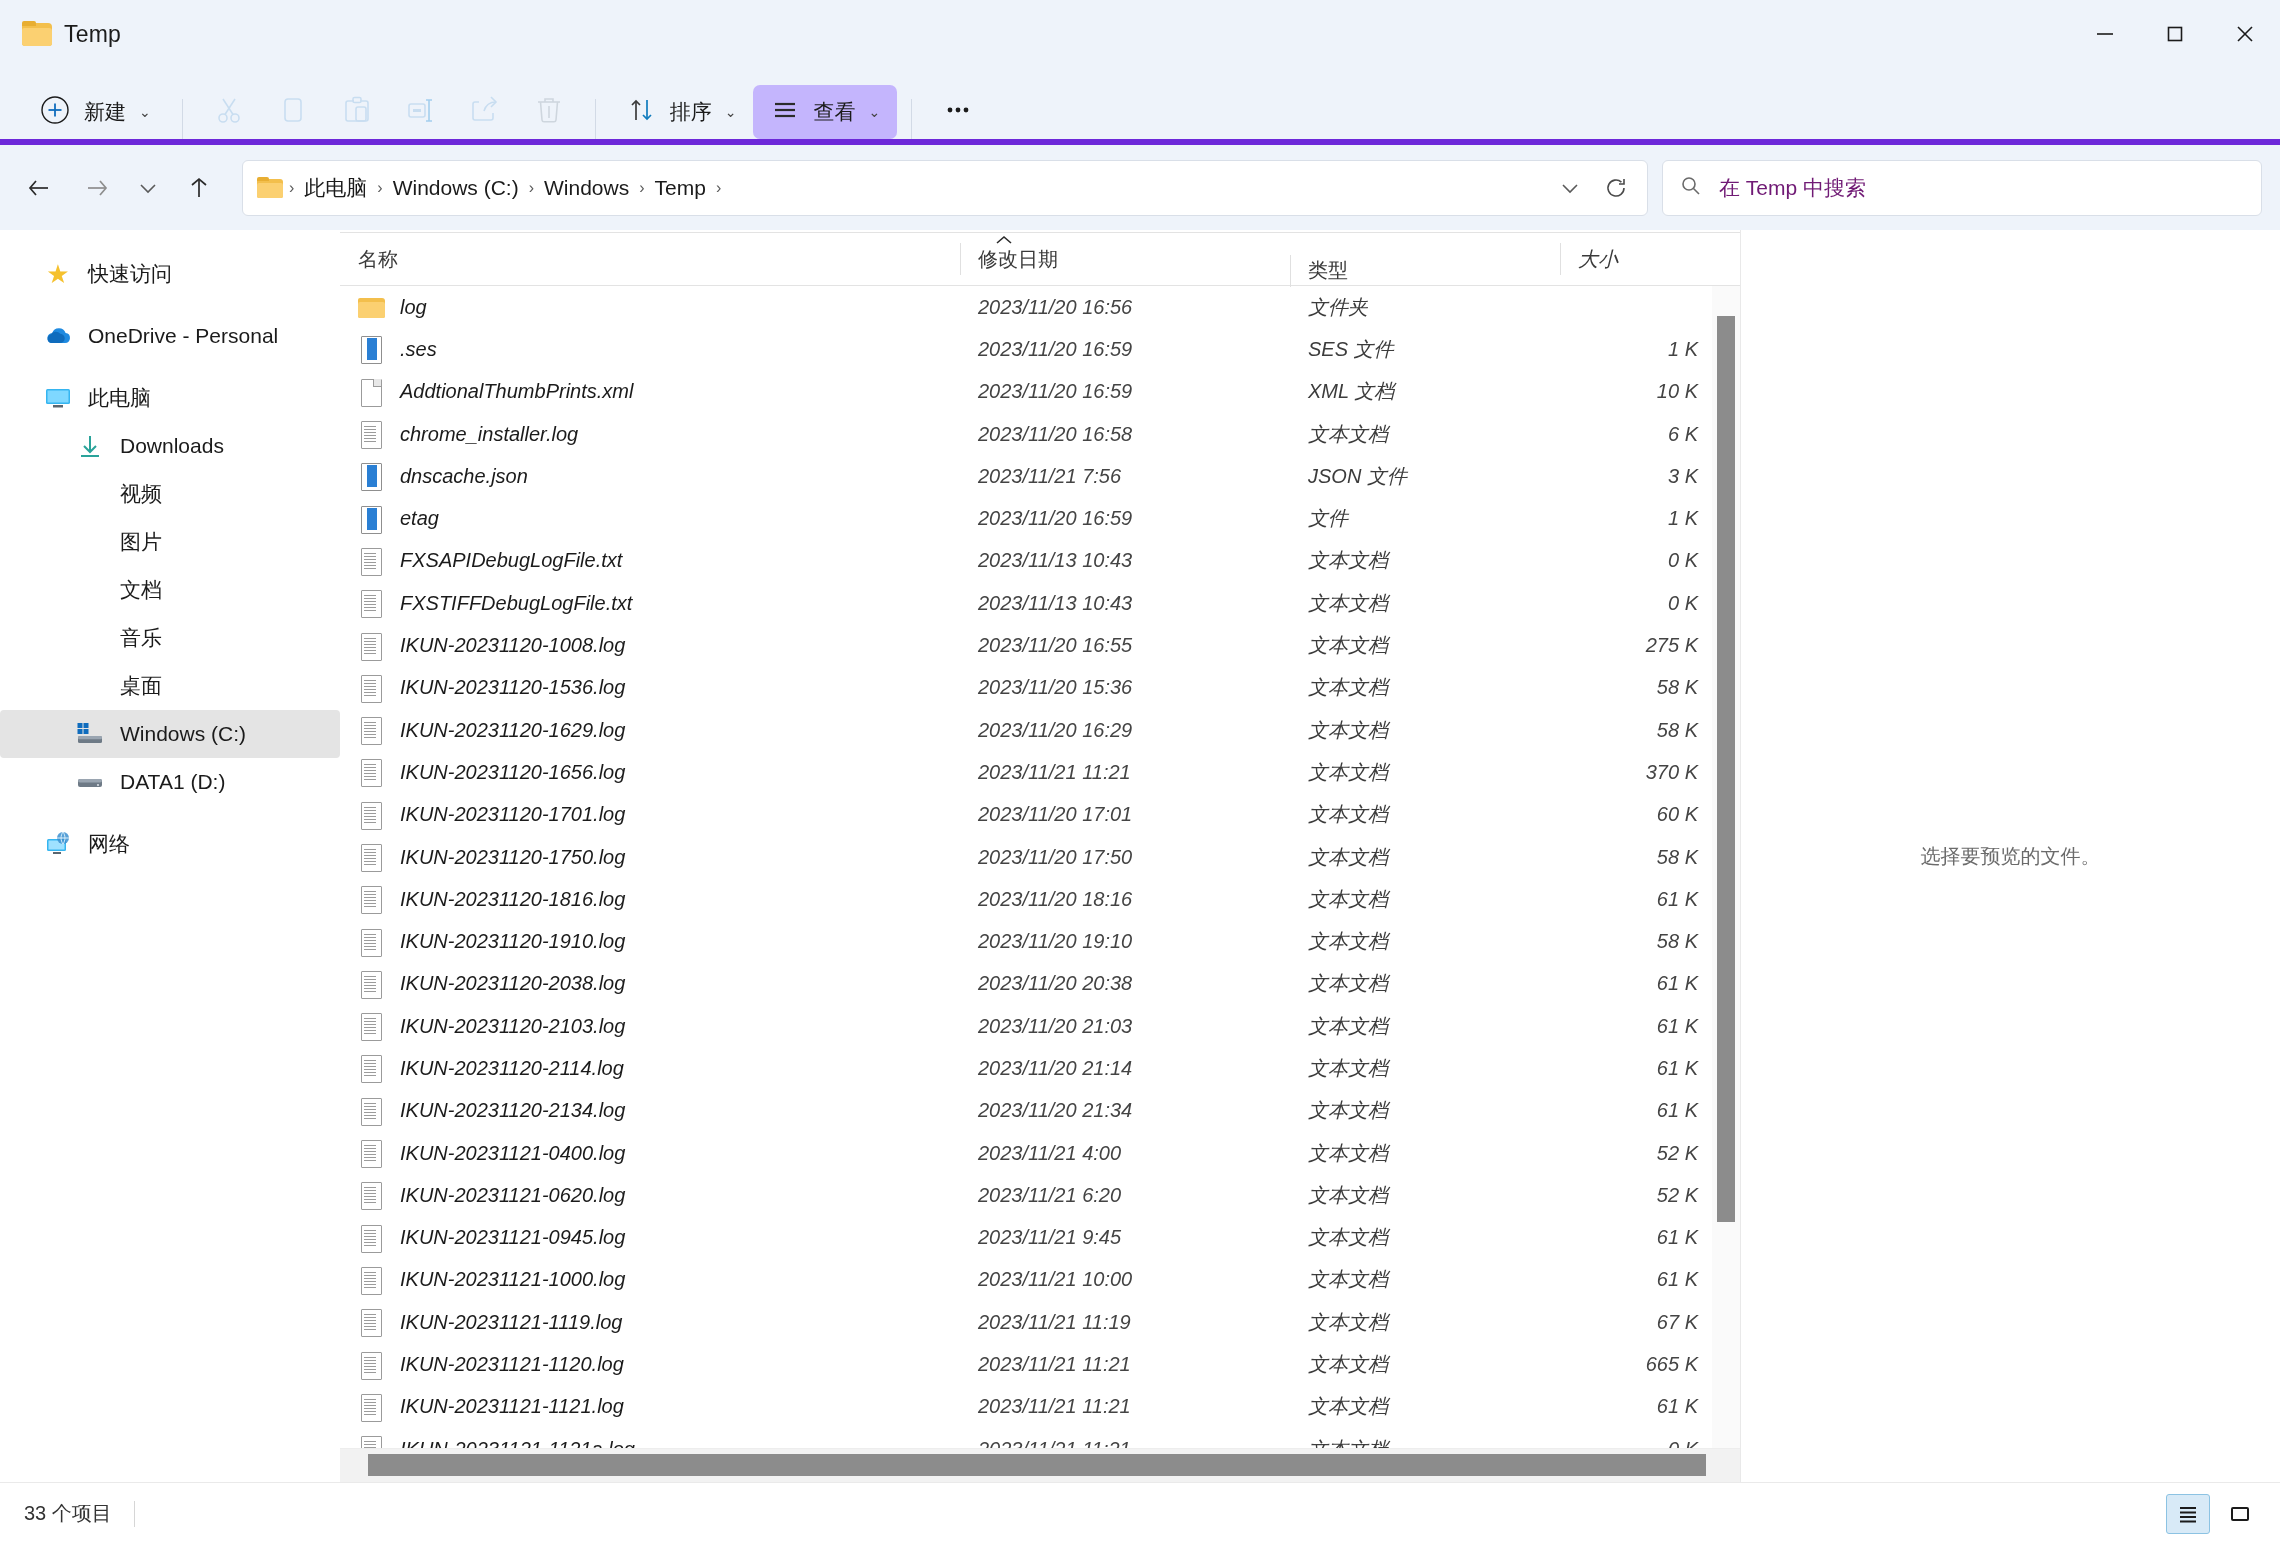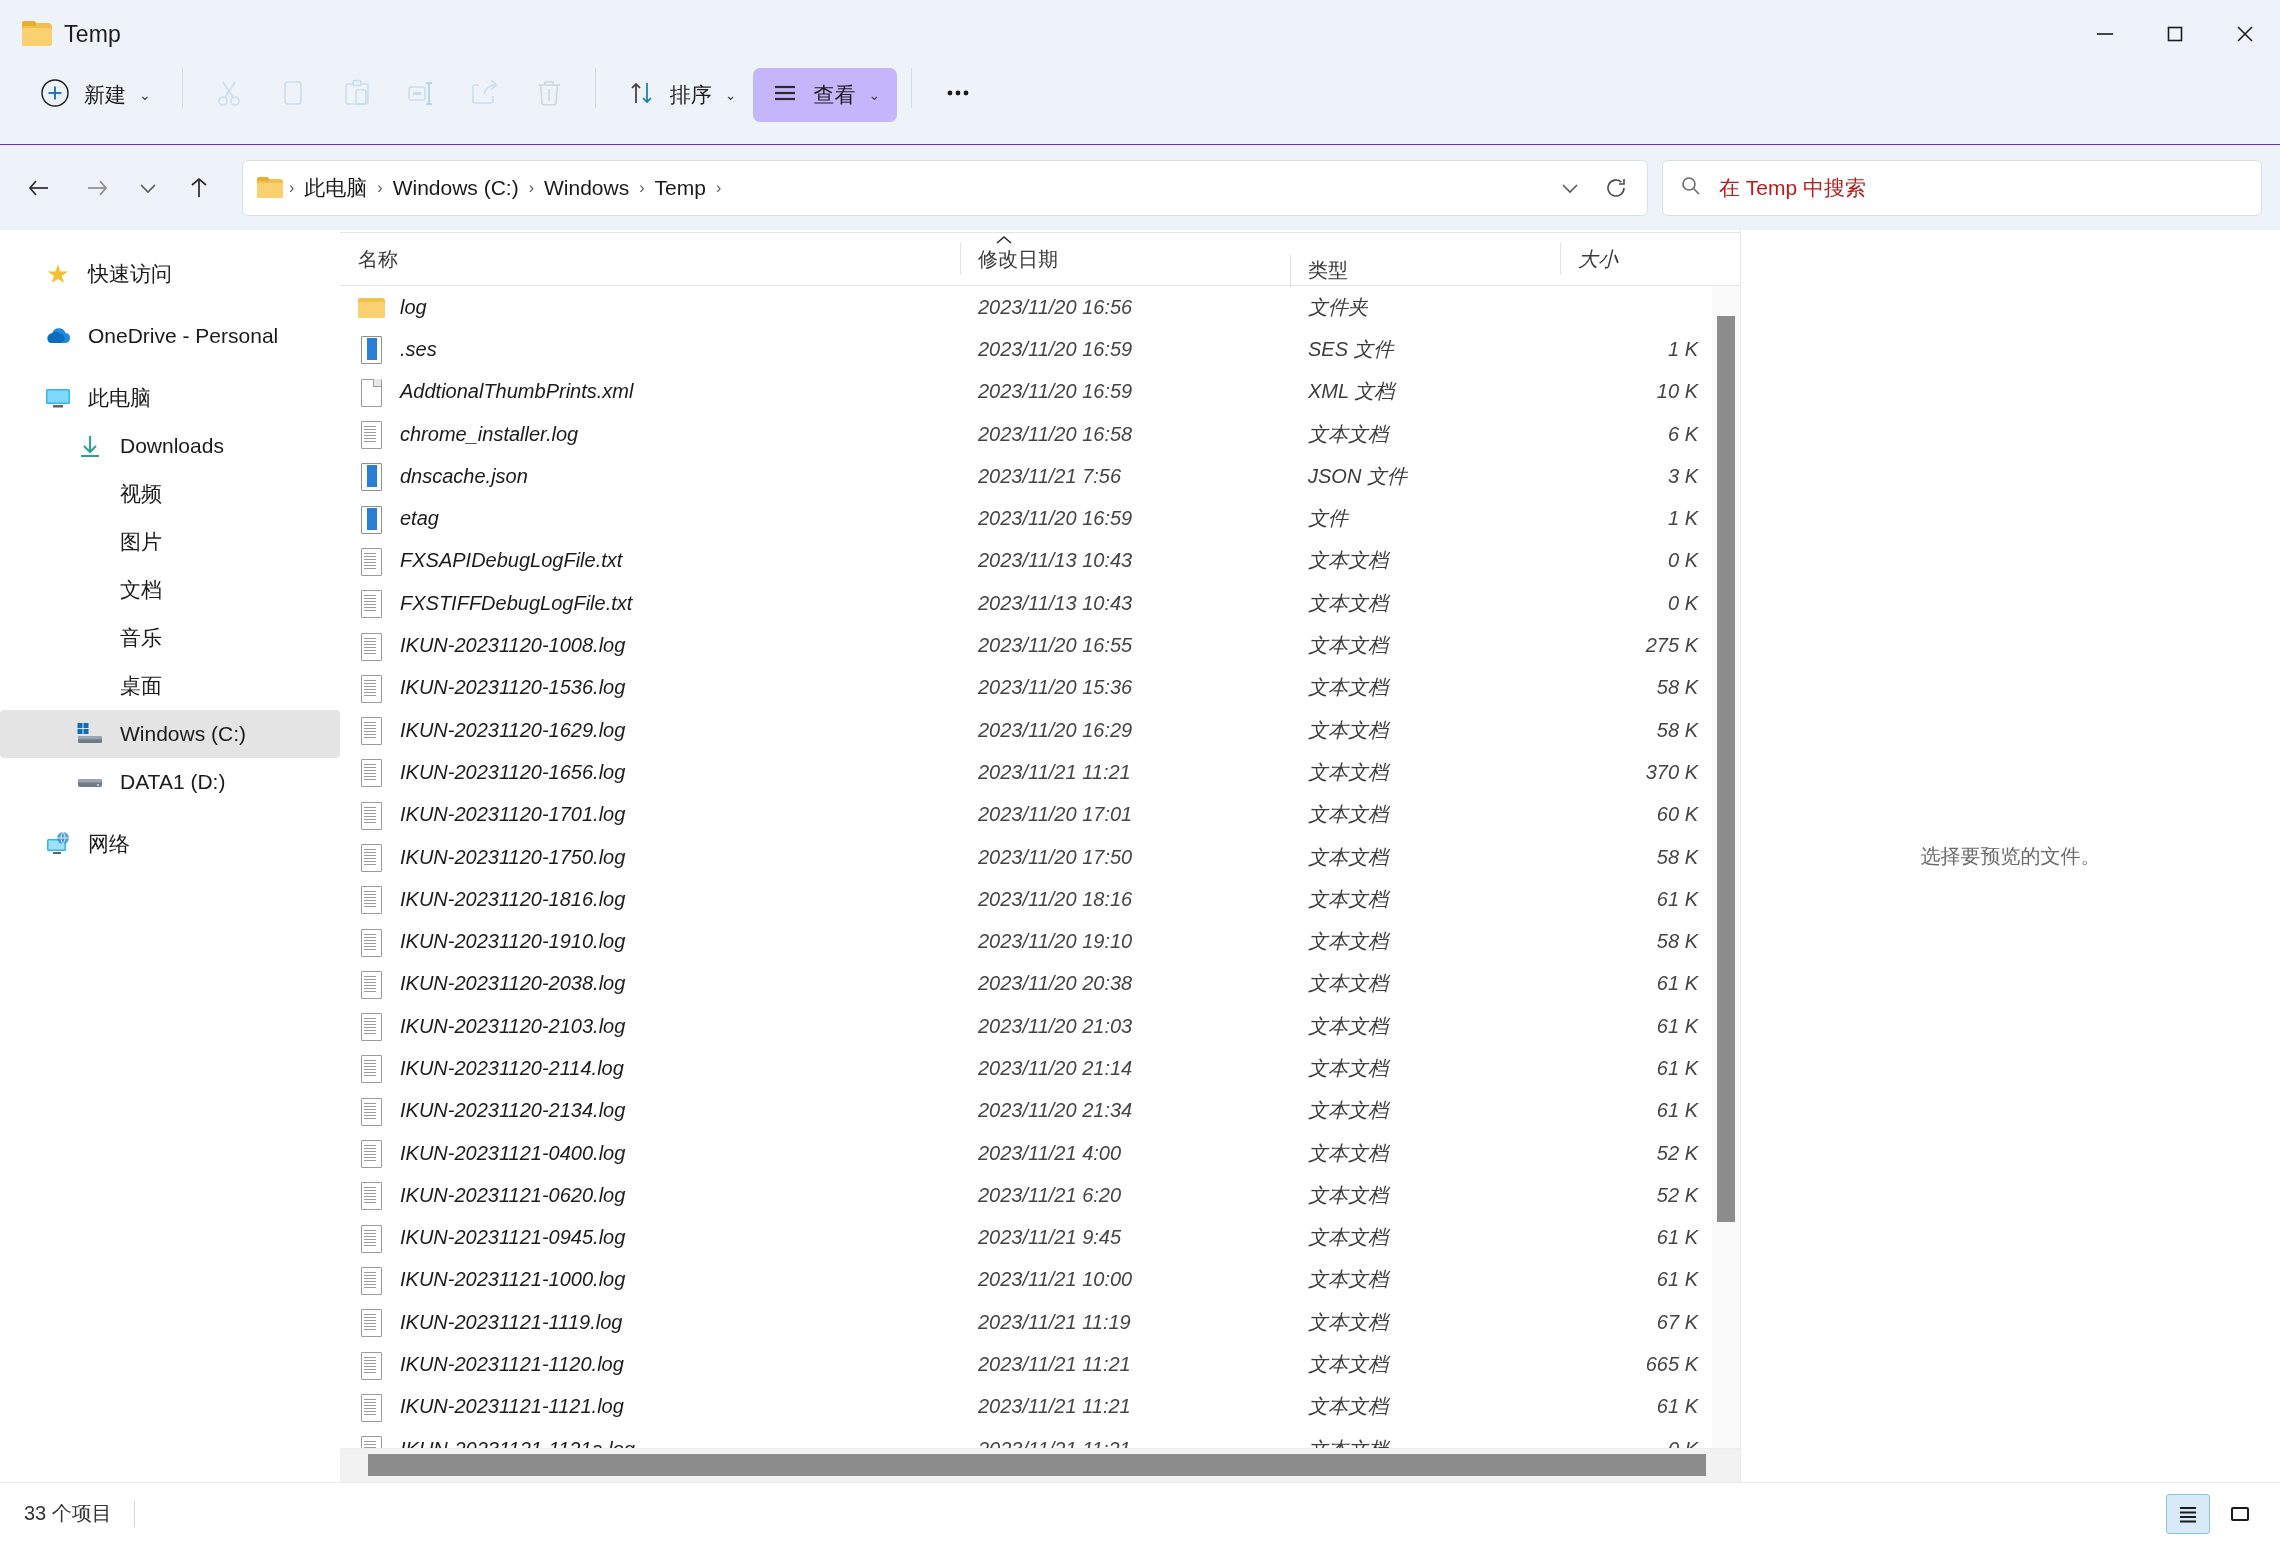--- a/index.html
+++ b/index.html
@@ -43,24 +43,24 @@
   .winbtns { position: absolute; right: 0; top: 0; height: 68px; display: flex; }
   .winbtn {
     width: 70px; height: 68px; display: flex; align-items: center; justify-content: center;
     color: #1b1b1b;
   }
   .winbtn svg { display: block; }
 
   
   .cmdbar {
     height: 77px; flex: 0 0 77px;
-    display: flex; align-items: flex-start;
+    display: flex; align-items: flex-end;
     background: #eef3fa;
     padding-left: 22px;
-    border-bottom: 1px solid #6d28d9;
+    border-bottom: 6px solid #6d28d9;
   }
   .cmd-btn {
     height: 54px; display: flex; align-items: center; gap: 13px;
     padding: 0 17px; border-radius: 7px; cursor: default;
     color: #1b1b1b; font-size: 21px; white-space: nowrap;
   }
   .cmd-btn.active { background: #c4b5fd; }
   .cmd-icon-btn {
     width: 64px; height: 54px; display: flex; align-items: center; justify-content: center;
     border-radius: 7px; cursor: default;
@@ -102,21 +102,21 @@
   .addr-right { display: flex; align-items: center; flex: 0 0 auto; }
   .addr-btn {
     width: 46px; height: 48px; display: flex; align-items: center; justify-content: center;
     border-radius: 5px; color: #4a4a4a; cursor: default;
   }
   .searchbox {
     flex: 0 0 600px; height: 56px; margin-left: 14px;
     background: #ffffff; border: 1px solid #d9dfe8; border-radius: 6px;
     display: flex; align-items: center; padding: 0 16px; gap: 16px;
   }
-  .searchbox .ph { font-size: 21px; color: #b91c1c; }
+  .searchbox .ph { font-size: 21px; color: #701a75; }
 
   
   .body { flex: 1 1 auto; display: flex; min-height: 0; background: #fff; }
 
   
   .sidebar {
     flex: 0 0 340px; background: #ffffff; padding-top: 20px;
     overflow: hidden; position: relative;
   }
   .side-item {

